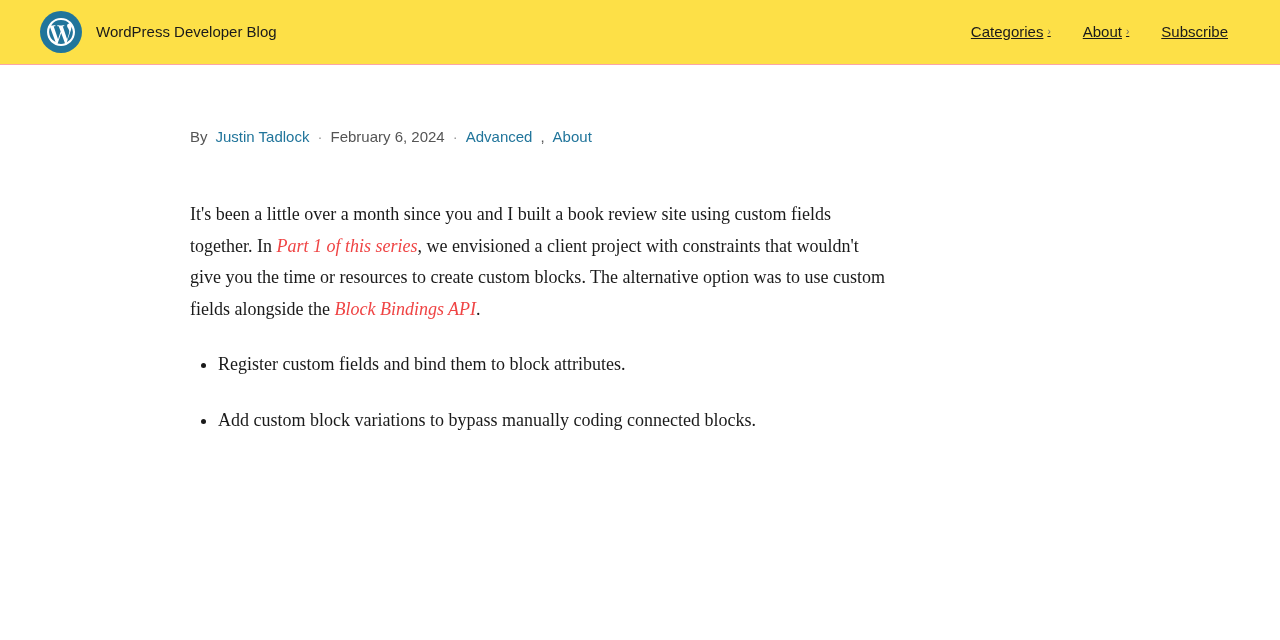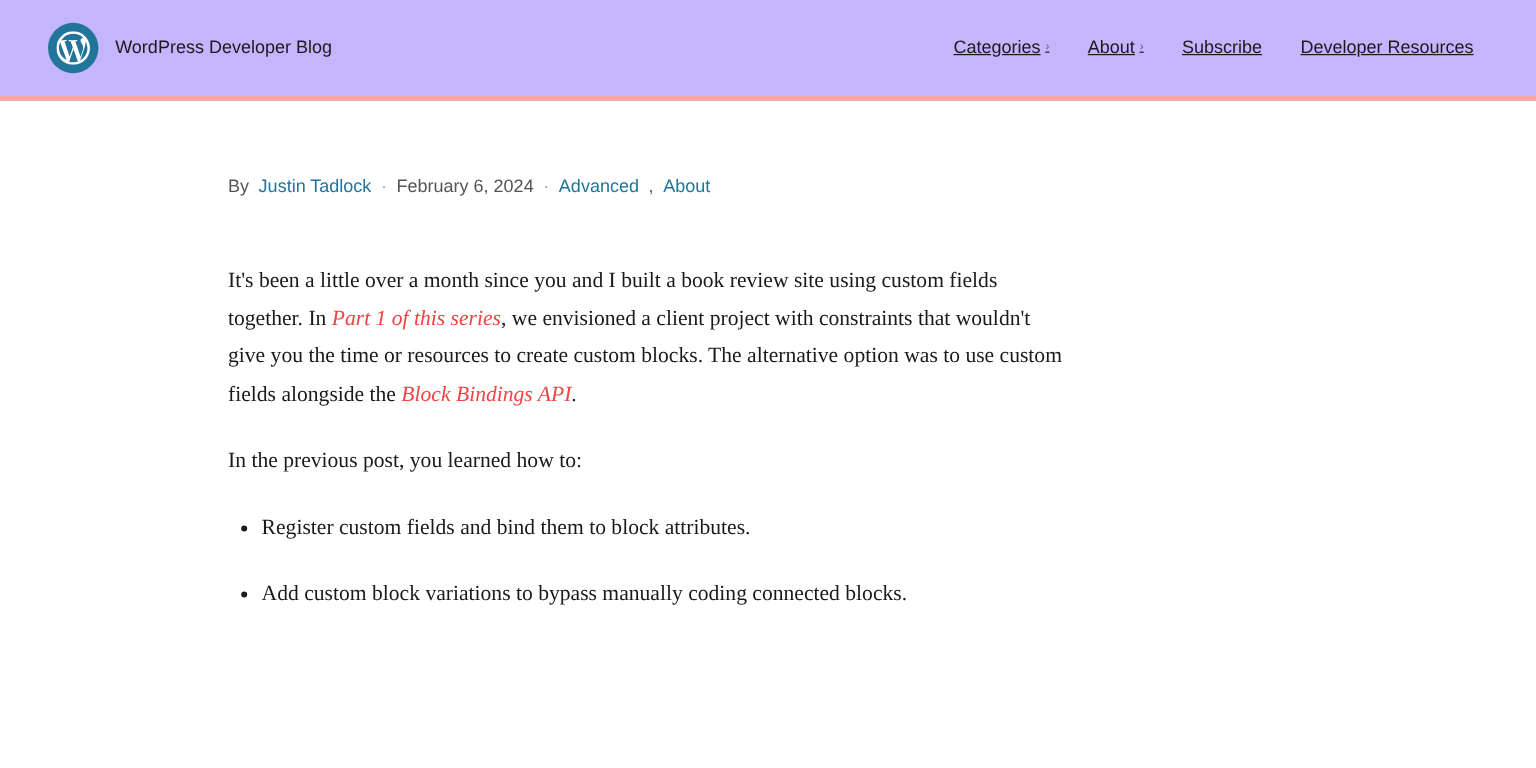--- a/index.html
+++ b/index.html
@@ -15,23 +15,23 @@
       font-size: 18px;
       line-height: 1.6;
     }
 
     
     header {
       display: flex;
       align-items: center;
       justify-content: space-between;
       padding: 0 40px;
-      height: 84px;
-      border-bottom: 4px solid #fca5a5;
-      background: #c4b5fd;
+      height: 65px;
+      border-bottom: 1px solid #fca5a5;
+      background: #fde047;
     }
 
     .header-left {
       display: flex;
       align-items: center;
       gap: 14px;
     }
 
     .wp-logo {
       width: 42px;
@@ -167,23 +167,20 @@
     <a href="#" class="nav-item">
       <span>Categories</span>
       <span class="nav-chevron">›</span>
     </a>
     <a href="#" class="nav-item">
       <span>About</span>
       <span class="nav-chevron">›</span>
     </a>
     <a href="#" class="nav-item">
       <span>Subscribe</span>
-    </a>
-    <a href="#" class="nav-item">
-      <span>Developer Resources</span>
     </a>
   </nav>
 </header>
 
 <main>
   <div class="article-header">
     <div class="article-meta">
       <span>By</span>
       <a href="#">Justin Tadlock</a>
       <span class="meta-separator">·</span>
@@ -192,19 +189,18 @@
       <a href="#">Advanced</a>
         <span>,</span>
       <a href="#">About</a>
     </div>
   </div>
 
   <div class="article-body">
     <p>
       <span>It's been a little over a month since you and I built a book review site using custom fields together. In </span><a href="#">Part 1 of this series</a><span>, we envisioned a client project with constraints that wouldn't give you the time or resources to create custom blocks. The alternative option was to use custom fields alongside the </span><a href="#">Block Bindings API</a><span>.</span>
     </p>
-    <p>In the previous post, you learned how to:</p>
     <ul>
       <li>Register custom fields and bind them to block attributes.</li>
       <li>Add custom block variations to bypass manually coding connected blocks.</li>
     </ul>
   </div>
 </main>
 
 </body></html>

